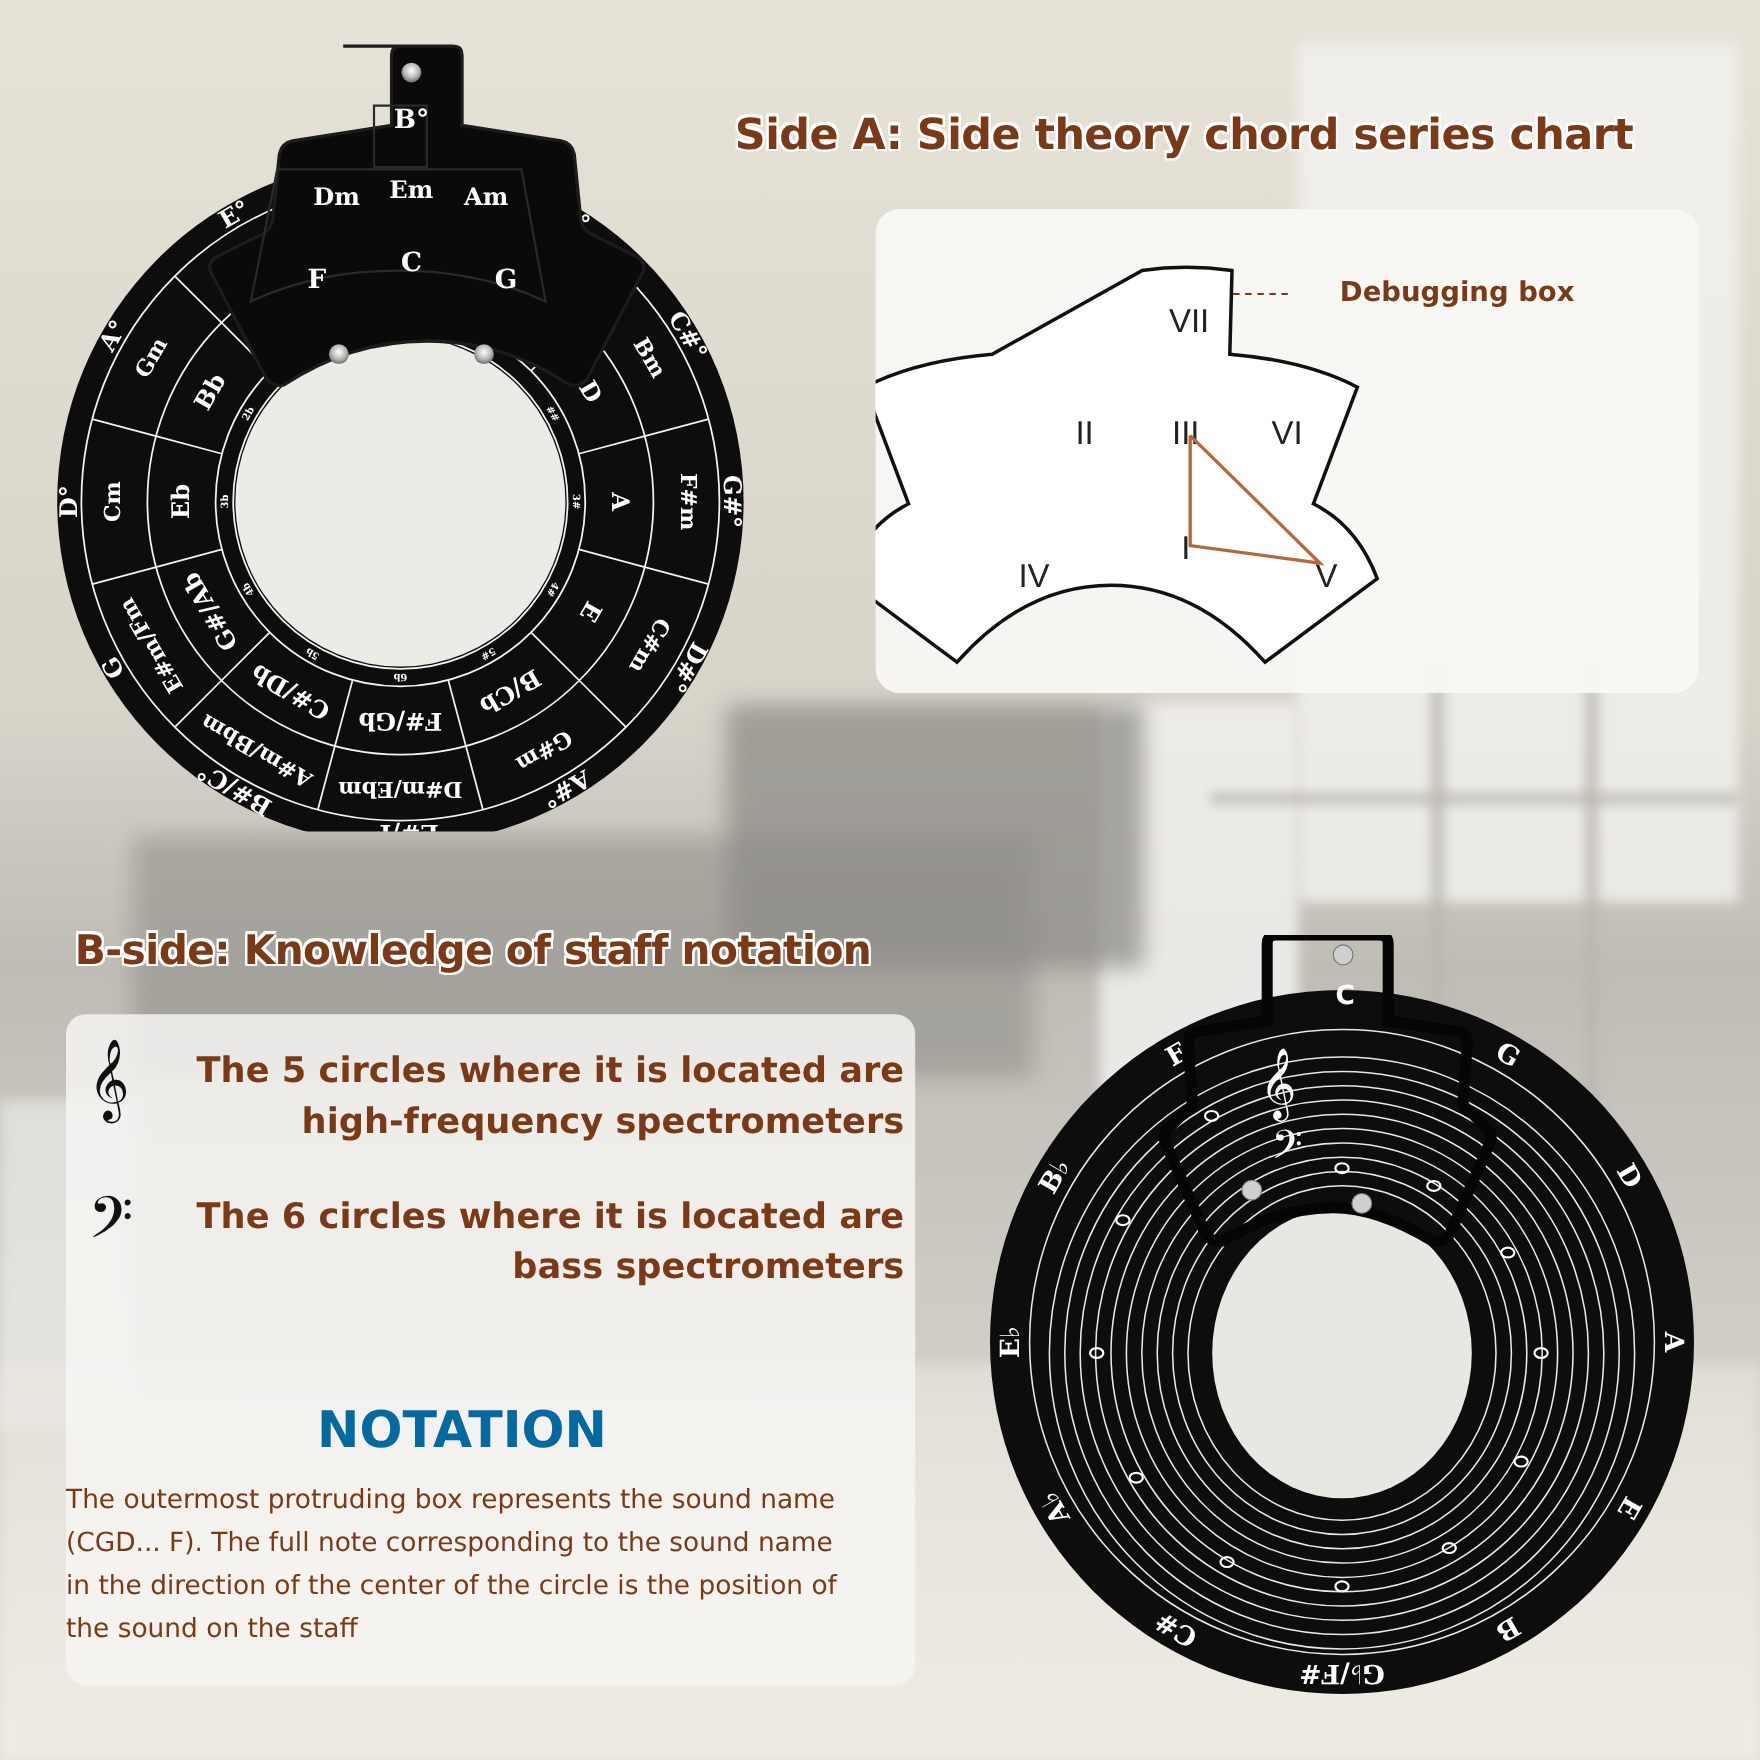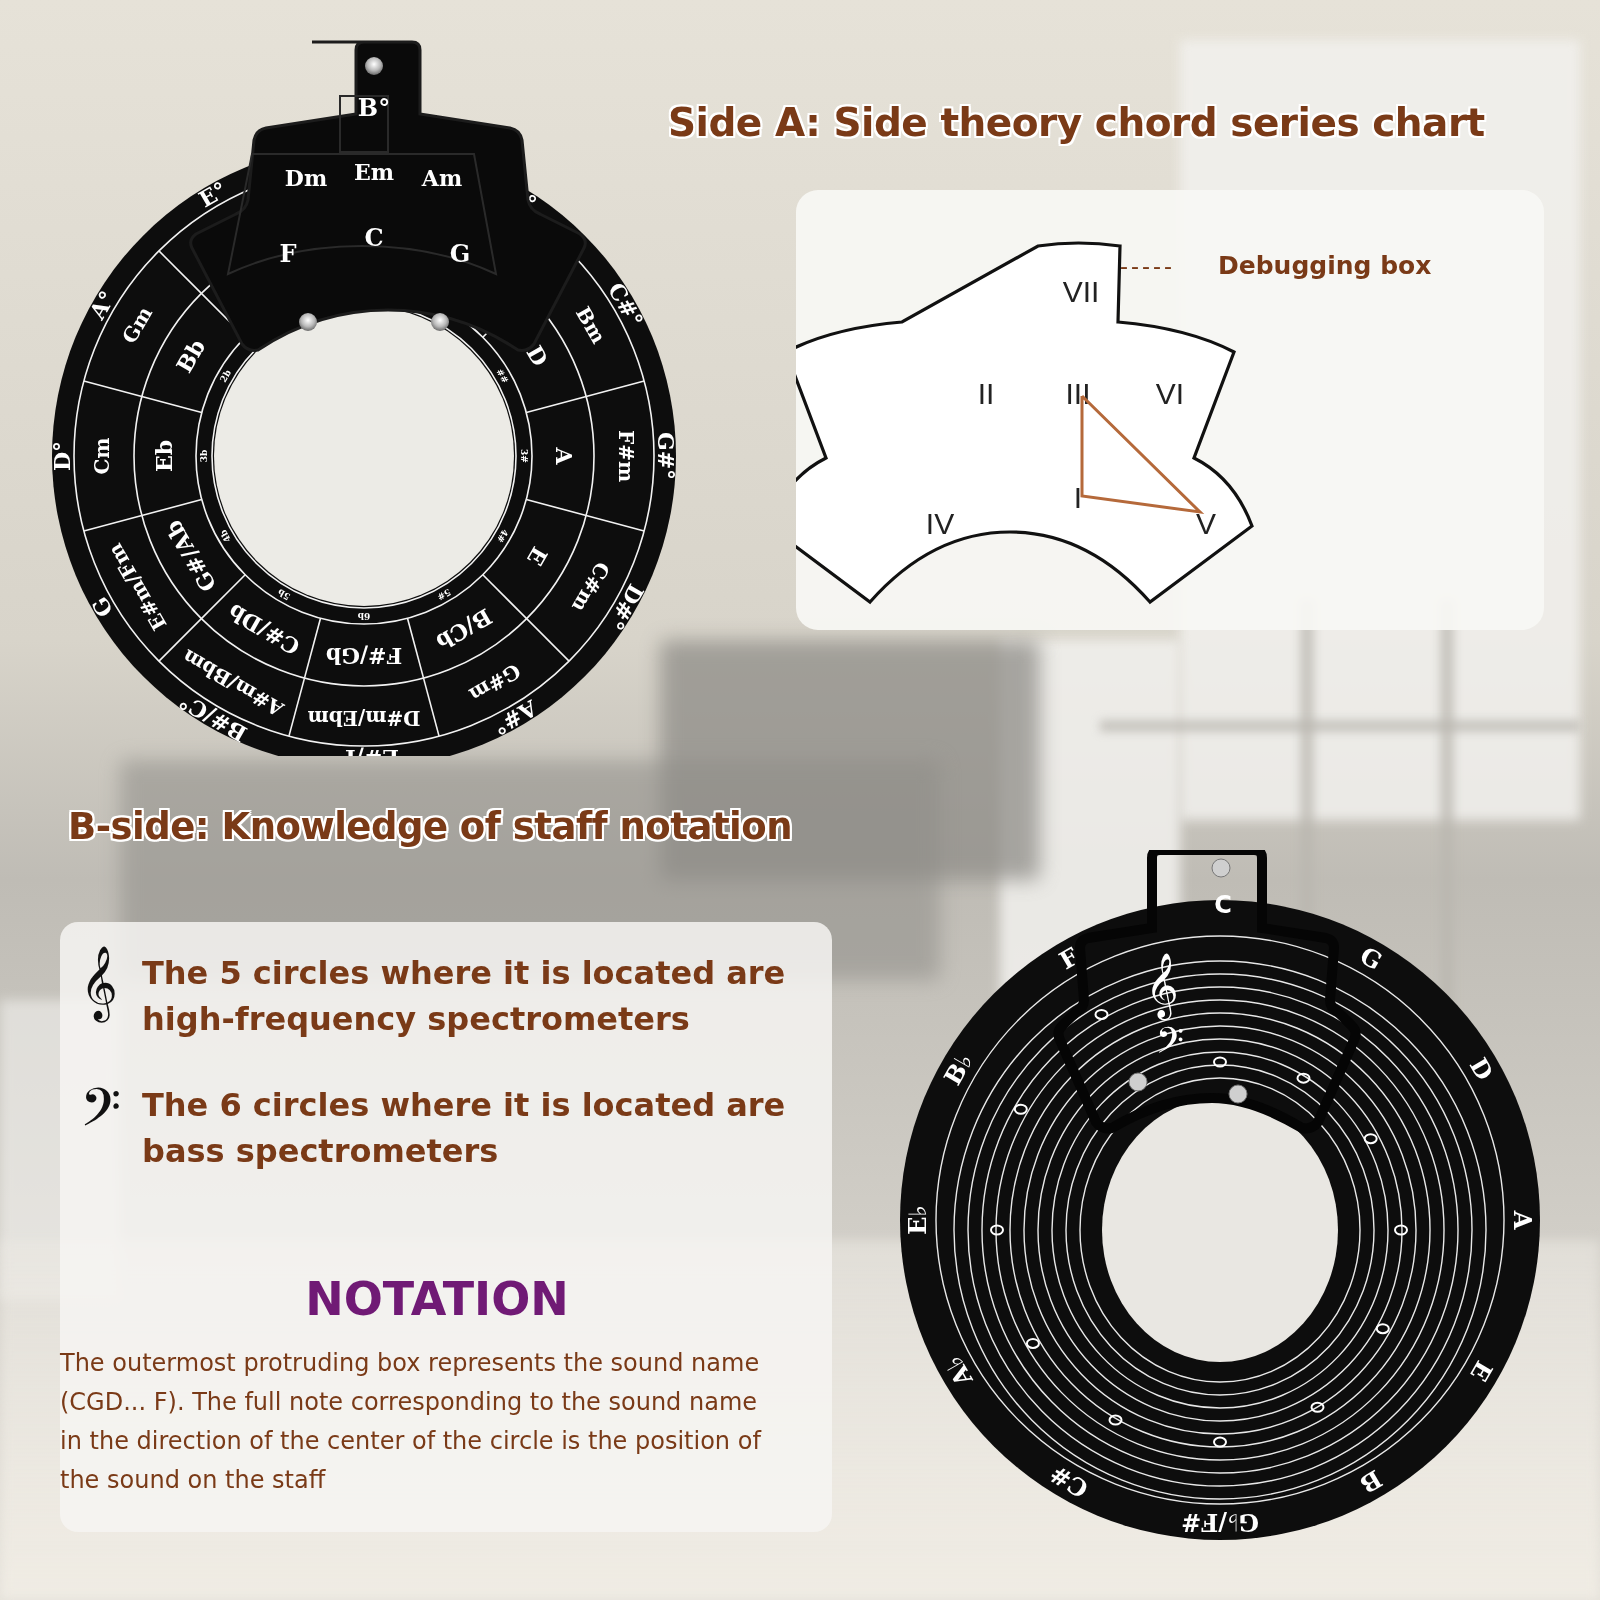--- a/index.html
+++ b/index.html
@@ -20,40 +20,40 @@
     background: linear-gradient(180deg, rgba(235,232,226,.6), rgba(240,236,228,.95)); filter: blur(6px); }
 
   .title {
     position: absolute; color: #7a3a17; font-weight: bold;
     font-family: "DejaVu Sans", sans-serif;
     text-shadow: -2px -2px 0 #fff, 2px -2px 0 #fff, -2px 2px 0 #fff, 2px 2px 0 #fff,
                  0 2px 0 #fff, 0 -2px 0 #fff, 2px 0 0 #fff, -2px 0 0 #fff;
     white-space: nowrap; letter-spacing: -0.5px;
   }
   .title-a { left: 668px; top: 100px; font-size: 39px; }
-  .title-b { left: 68px; top: 805px; font-size: 37px; }
+  .title-b { left: 68px; top: 842px; font-size: 37px; }
 
   .panel-a {
     position: absolute; left: 796px; top: 190px; width: 748px; height: 440px;
     background: rgba(248,247,244,.93); border-radius: 22px;
   }
   .panel-b {
     position: absolute; left: 60px; top: 922px; width: 772px; height: 610px;
     background: rgba(246,245,242,.85); border-radius: 18px;
   }
 
   .bullet { position: absolute; left: 80px; display: flex; align-items: flex-start; }
   .bullet .clef { width: 62px; font-size: 64px; line-height: 1; color: #111;
     font-family: "DejaVu Serif", serif; margin-right: 0; }
-  .bullet .txt { color: #7a3a17; font-weight: bold; font-size: 32px; line-height: 46px; margin-left: 0; }
+  .bullet .txt { color: #7a3a17; font-weight: bold; font-size: 32px; line-height: 46px; margin-left: 0; text-align: right; }
   .bullet-1 { top: 950px; }
   .bullet-2 { top: 1082px; }
 
   .notation-h { position: absolute; left: 60px; width: 720px; top: 1272px; text-align: center;
-    color: #701a75; font-weight: bold; font-size: 46px; margin-left: 17px; }
+    color: #0369a1; font-weight: bold; font-size: 46px; }
   .notation-p { position: absolute; left: 60px; width: 720px; top: 1344px; text-align: left;
     color: #7a3a17; font-size: 24px; line-height: 39px; }
 
   svg.abs { position: absolute; }
 </style>
 </head>
 <body>
 
 <div class="bg">
   <div class="wall"></div>

